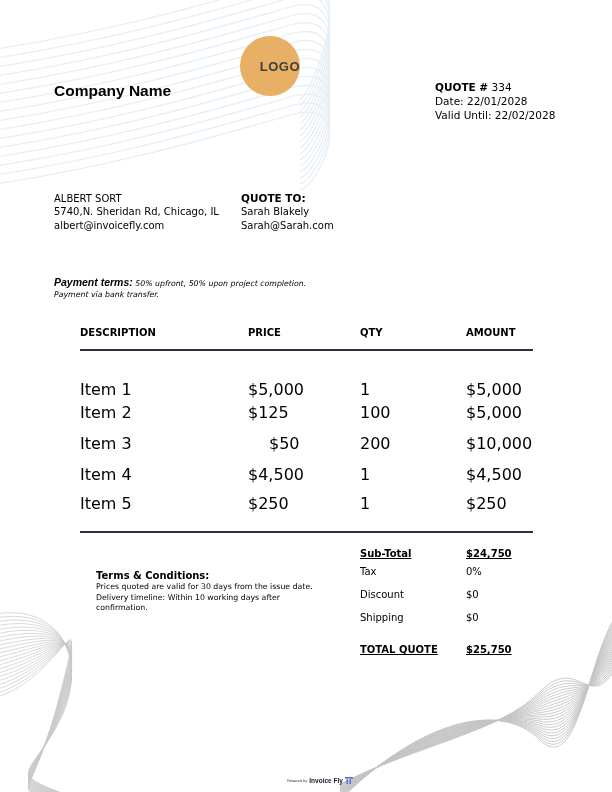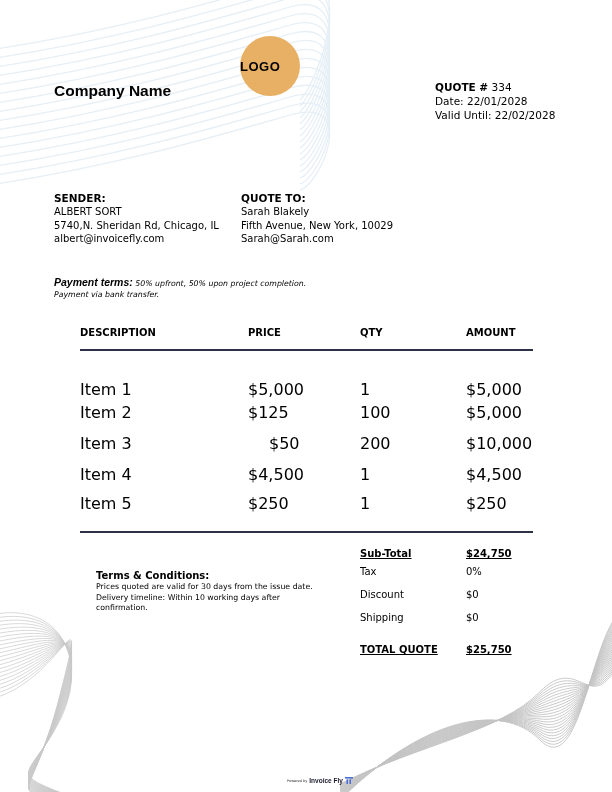--- a/index.html
+++ b/index.html
@@ -6,23 +6,23 @@
   body {
     width: 612px; height: 792px; position: relative; overflow: hidden;
     background: #ffffff; color: #000;
     font-family: "DejaVu Sans", sans-serif;
   }
   .bg { position: absolute; left: 0; top: 0; width: 612px; height: 792px; z-index: 0; }
   .abs { position: absolute; z-index: 1; }
 
   .logo {
     left: 240px; top: 36px; width: 60px; height: 60px; border-radius: 50%;
-    background: #e8b064; color: #000000;
+    background: #e8b064; color: #404040;
     font-family: "Liberation Sans", sans-serif; font-weight: bold; font-size: 13px;
-    display: flex; align-items: center; justify-content: flex-start; letter-spacing: 0.5px;
+    display: flex; align-items: center; justify-content: flex-end; letter-spacing: 0.5px;
   }
   .company {
     left: 54px; top: 82px;
     font-family: "Liberation Sans", sans-serif; font-weight: bold; font-size: 15.5px;
   }
   .quote-meta { left: 435px; top: 80px; font-size: 10.5px; line-height: 14px; }
   .quote-meta b { font-weight: bold; }
 
   .party { font-size: 10px; line-height: 13.3px; }
   .party .head { font-weight: bold; font-size: 10.5px; }
@@ -131,30 +131,28 @@
 <div class="abs quote-meta">
   <div>
     <b>QUOTE #</b>
     <span>334</span>
   </div>
   <div>Date: 22/01/2028</div>
   <div>Valid Until: 22/02/2028</div>
 </div>
 
 <div class="abs party sender">
-  <div class="head">SENDER:</div>
   <div>ALBERT SORT</div>
   <div>5740,N. Sheridan Rd, Chicago, IL</div>
   <div>albert@invoicefly.com</div>
 </div>
 
 <div class="abs party quoteto">
   <div class="head">QUOTE TO:</div>
   <div>Sarah Blakely</div>
-  <div>Fifth Avenue, New York, 10029</div>
   <div>Sarah@Sarah.com</div>
 </div>
 
 <div class="abs payment">
   <div><span class="label">Payment terms:</span><span> 50% upfront, 50% upon project completion.</span></div>
   <div>Payment via bank transfer.</div>
 </div>
 
 <div class="abs th" style="left:80px">DESCRIPTION</div>
 <div class="abs th" style="left:248px">PRICE</div>

